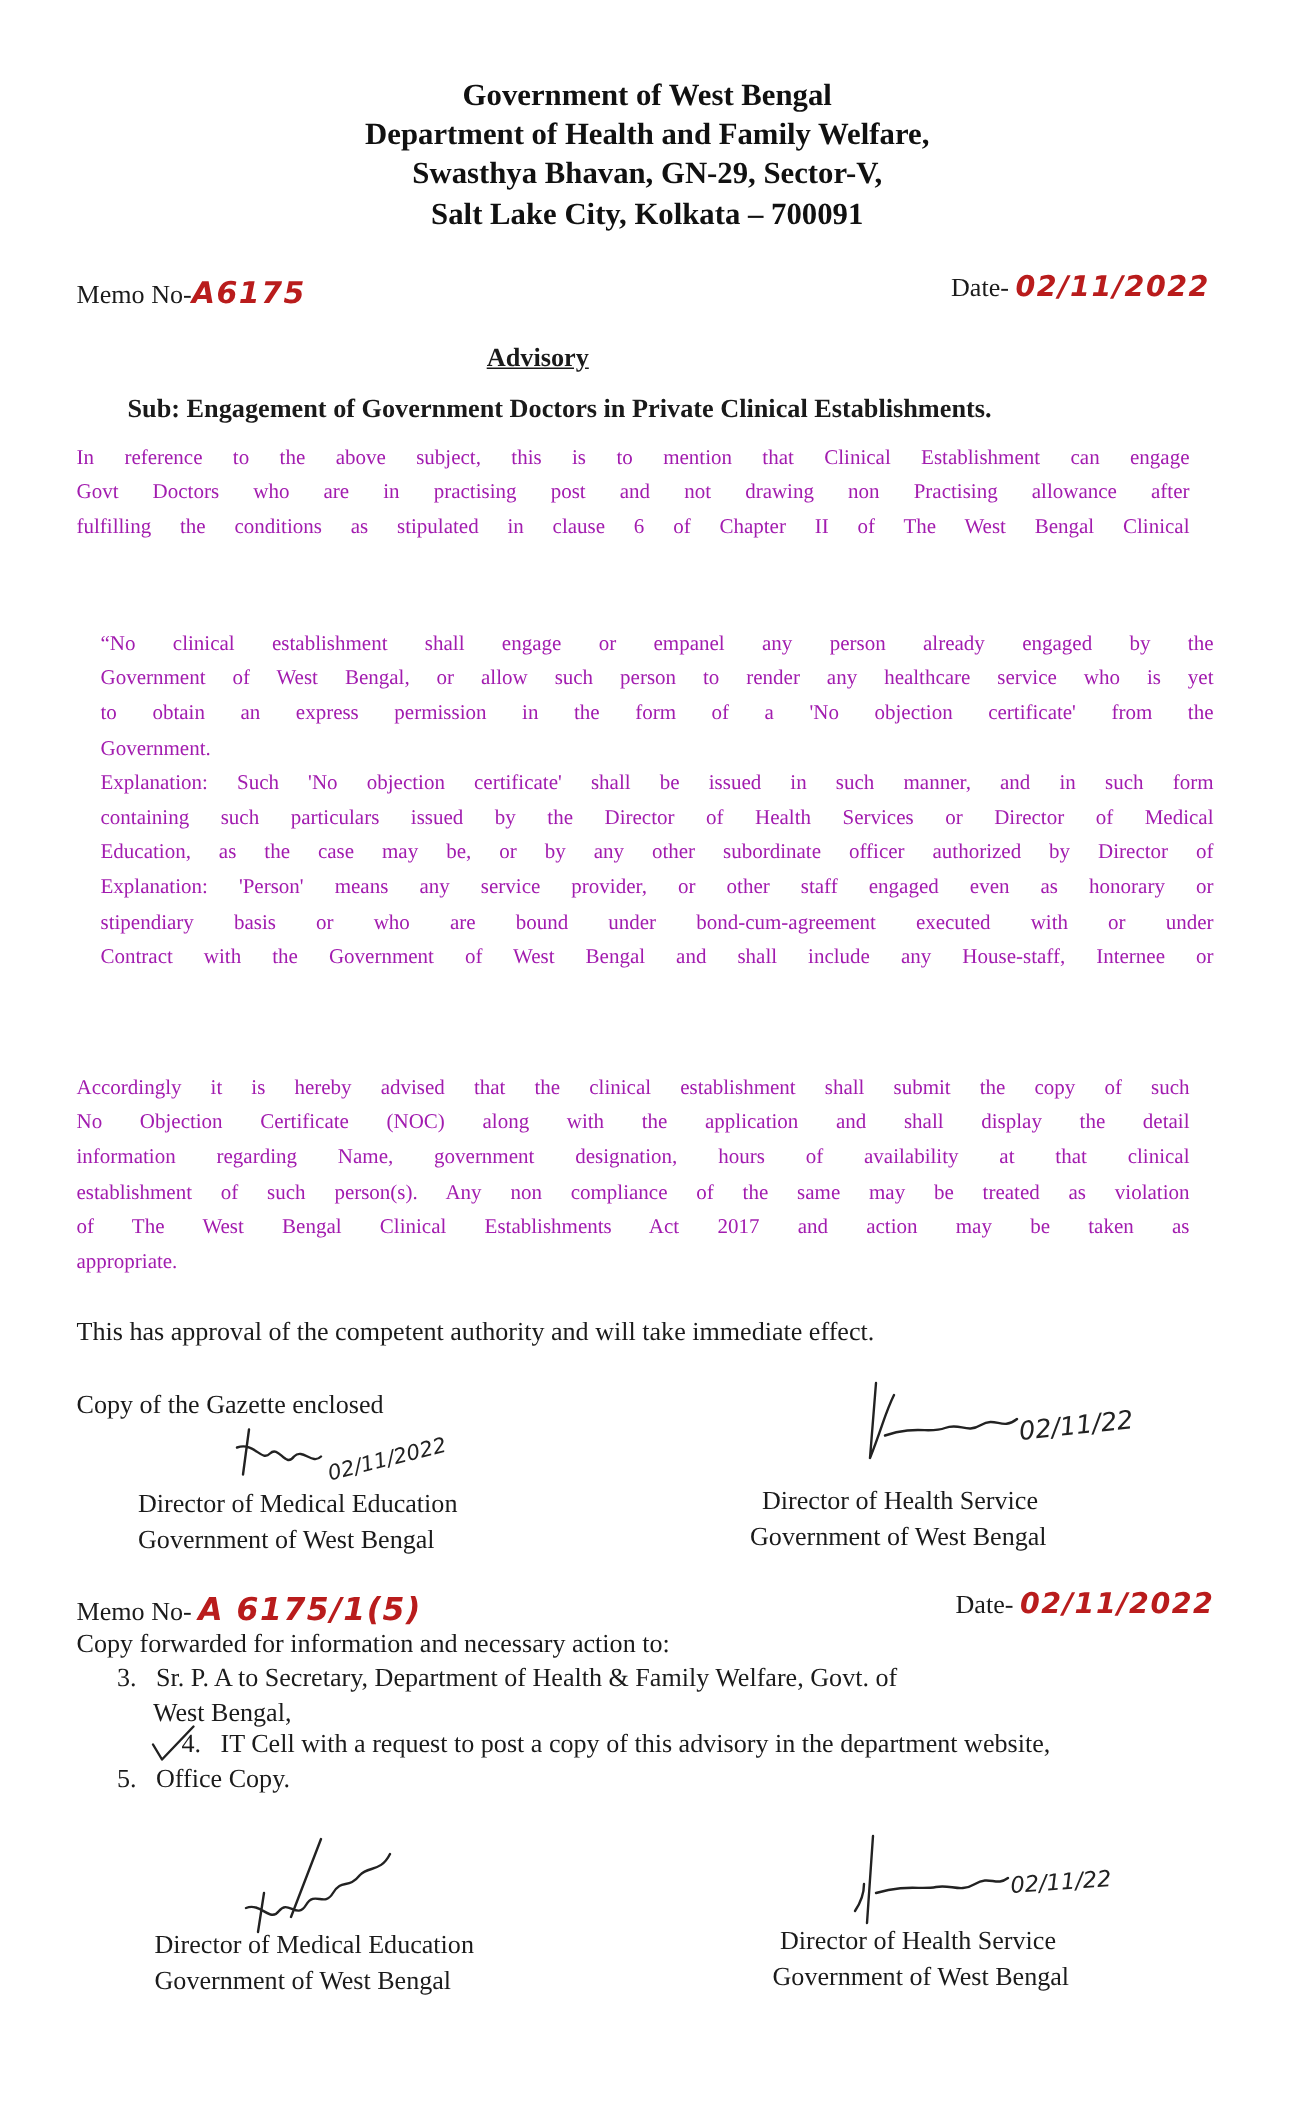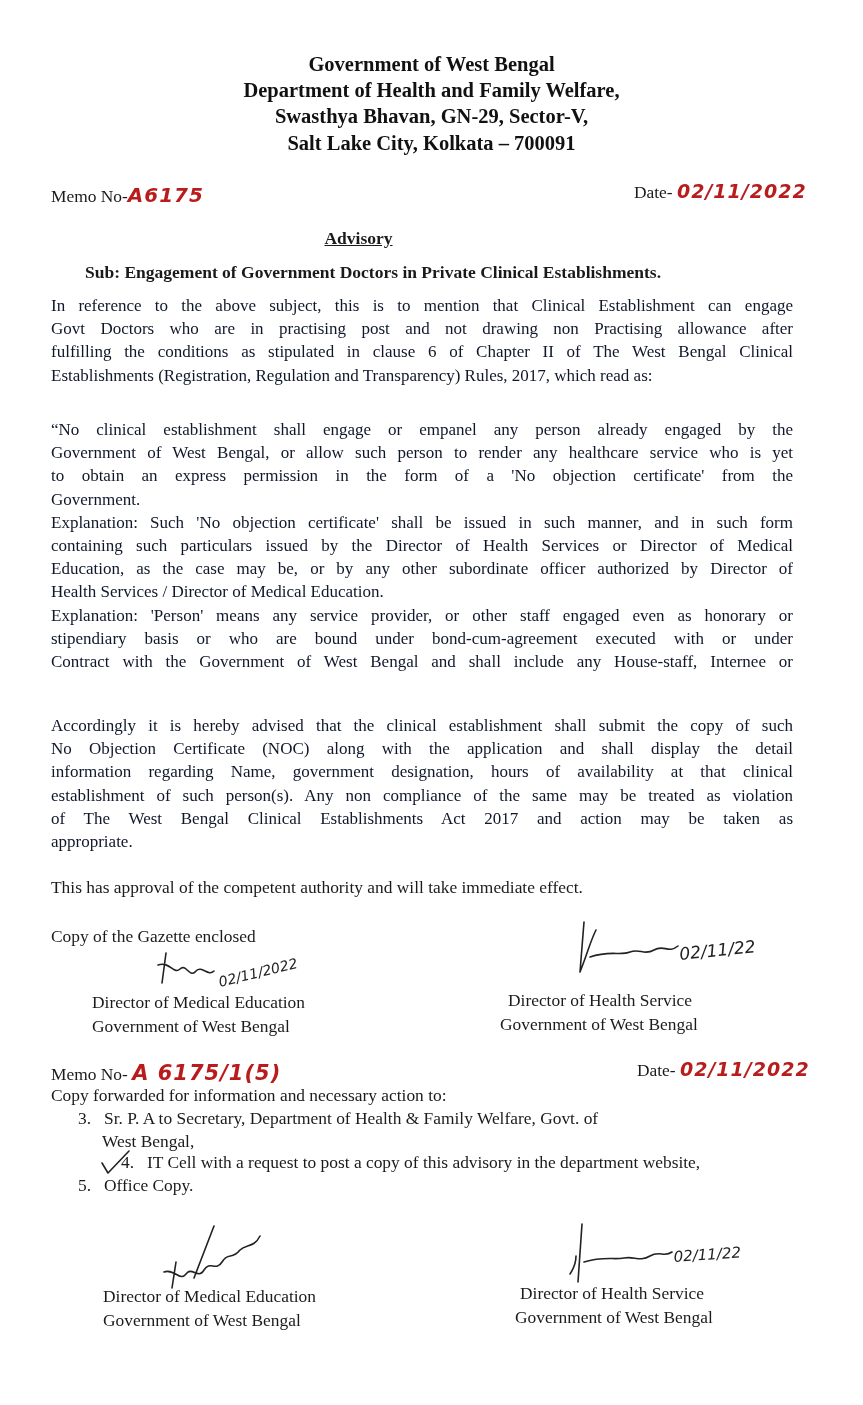--- a/index.html
+++ b/index.html
@@ -4,21 +4,21 @@
   <style>
     html, body { margin: 0; padding: 0; background: #ffffff; }
     body {
       width: 863px; height: 1405px; position: relative; overflow: hidden;
       font-family: "Liberation Serif", "DejaVu Serif", serif;
       color: #1a1a1a;
     }
     .abs { position: absolute; }
     .hdr { left: 0; width: 863px; text-align: center; font-weight: bold; font-size: 20.5px; line-height: 25px; color: #111; }
     .hand { font-family: "DejaVu Sans", sans-serif; font-style: italic; font-weight: bold; color: #b91c1c; letter-spacing: 1px; }
-    .p { left: 51px; width: 742px; font-size: 17px; line-height: 23.2px; text-align: justify; color: #0f172a; }
+    .p { left: 51px; width: 742px; font-size: 14px; line-height: 23.2px; text-align: justify; color: #a21caf; }
     .p .ln { display: block; text-align: justify; text-align-last: justify; white-space: nowrap; }
     .p .ln.last { text-align-last: left; }
     .txt { font-size: 17.4px; line-height: 23px; color: #1b1b1b; white-space: nowrap; }
     .sig { stroke: #222; stroke-width: 1.6; fill: none; stroke-linecap: round; stroke-linejoin: round; }
   </style>
 </head>
 <body>
 
 <div class="abs hdr" style="top:52px;">Government of West Bengal</div>
 <div class="abs hdr" style="top:78px;">Department of Health and Family Welfare,</div>
@@ -33,32 +33,30 @@
   <span class="hand" style="font-size:19px;">02/11/2022</span>
 </div>
 
 <div class="abs" style="left:0; width:717px; top:228px; text-align:center; font-weight:bold; font-size:17.5px; text-decoration:underline;">Advisory</div>
 <div class="abs" style="left:0; width:746px; top:262px; text-align:center; font-weight:bold; font-size:17.5px;">Sub: Engagement of Government Doctors in Private Clinical Establishments.</div>
 
 <div class="abs p" style="top:294px;">
   <span class="ln">In reference to the above subject, this is to mention that Clinical Establishment can engage</span>
   <span class="ln">Govt Doctors who are in practising post and not drawing non Practising allowance after</span>
   <span class="ln">fulfilling the conditions as stipulated in clause 6 of Chapter II of The West Bengal Clinical</span>
-  <span class="ln last">Establishments (Registration, Regulation and Transparency) Rules, 2017, which read as:</span>
 </div>
 
-<div class="abs p" style="top:418px;">
+<div class="abs p" style="top:418px;margin-left:16px;">
   <span class="ln">“No clinical establishment shall engage or empanel any person already engaged by the</span>
   <span class="ln">Government of West Bengal, or allow such person to render any healthcare service who is yet</span>
   <span class="ln">to obtain an express permission in the form of a 'No objection certificate' from the</span>
   <span class="ln last">Government.</span>
   <span class="ln">Explanation: Such 'No objection certificate' shall be issued in such manner, and in such form</span>
   <span class="ln">containing such particulars issued by the Director of Health Services or Director of Medical</span>
   <span class="ln">Education, as the case may be, or by any other subordinate officer authorized by Director of</span>
-  <span class="ln last">Health Services / Director of Medical Education.</span>
   <span class="ln">Explanation: 'Person' means any service provider, or other staff engaged even as honorary or</span>
   <span class="ln">stipendiary basis or who are bound under bond-cum-agreement executed with or under</span>
   <span class="ln">Contract with the Government of West Bengal and shall include any House-staff, Internee or</span>
 </div>
 
 <div class="abs p" style="top:714px;">
   <span class="ln">Accordingly it is hereby advised that the clinical establishment shall submit the copy of such</span>
   <span class="ln">No Objection Certificate (NOC) along with the application and shall display the detail</span>
   <span class="ln">information regarding Name, government designation, hours of availability at that clinical</span>
   <span class="ln">establishment of such person(s). Any non compliance of the same may be treated as violation</span>

